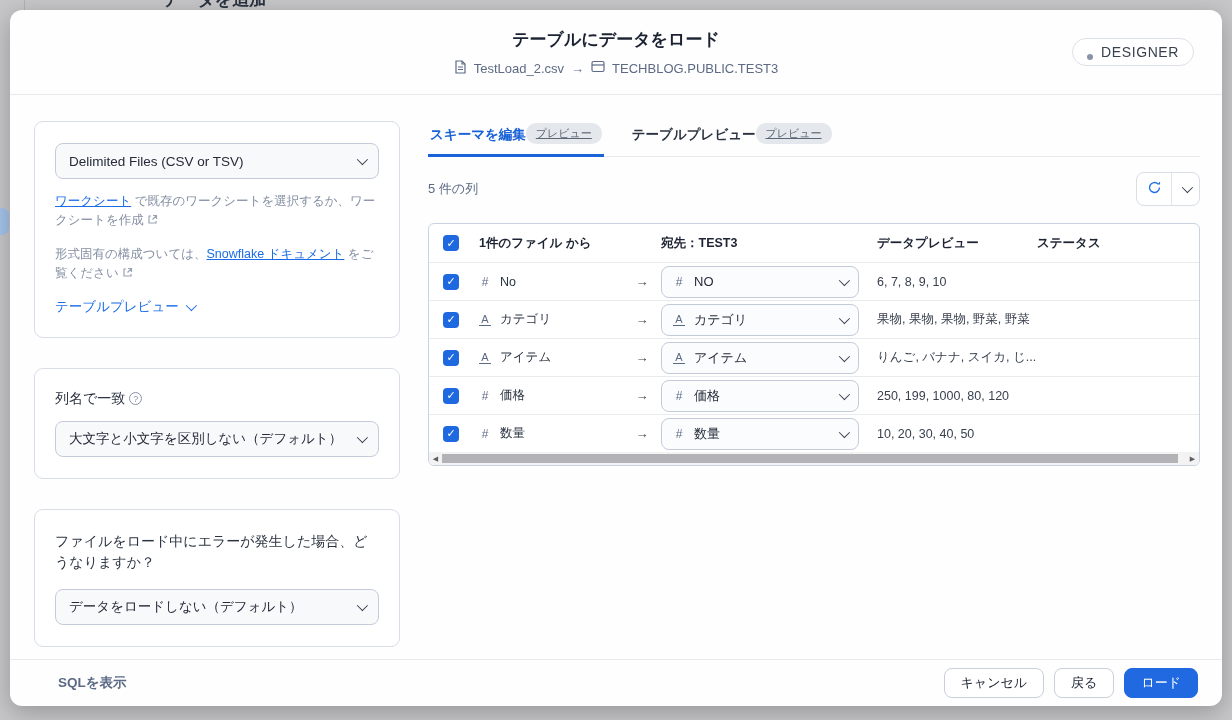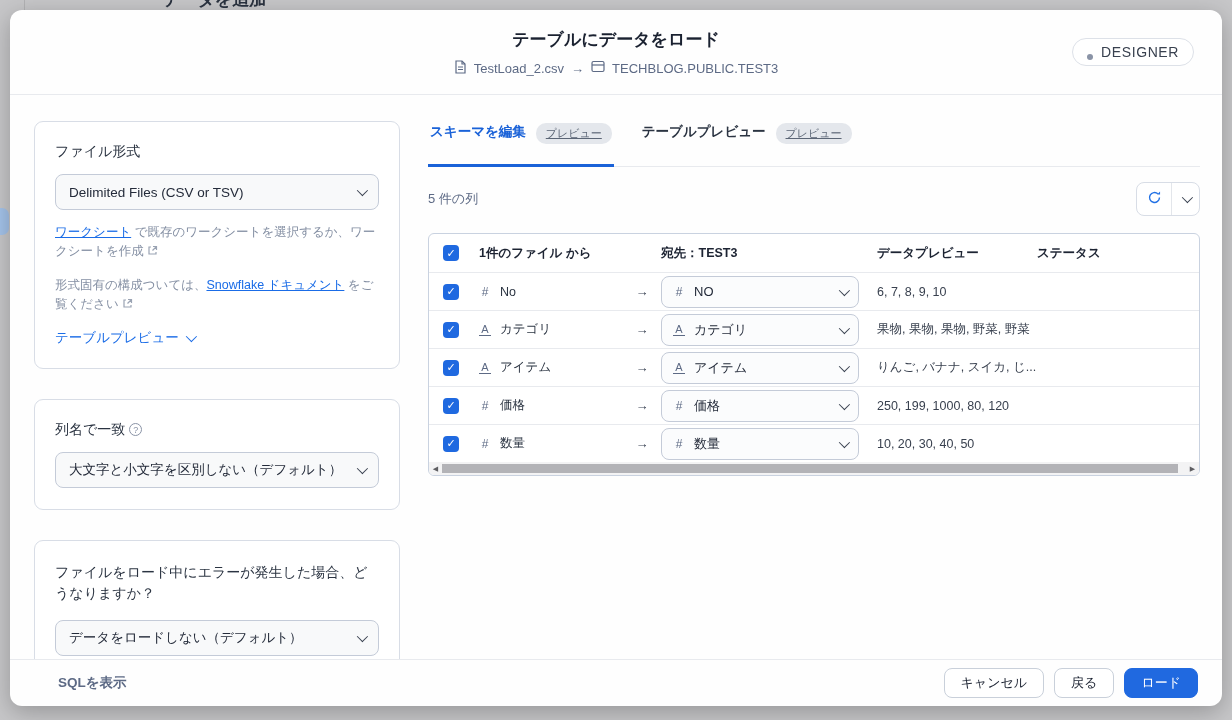--- a/index.html
+++ b/index.html
@@ -44,21 +44,21 @@
   .help-p { margin-top:13px; font-size:12.5px; line-height:1.55; color:#848fa3; }
   .help-p a { color:#1a6ce7; text-decoration:underline; cursor:pointer; }
   .ext-ico { display:inline-block; vertical-align:-1px; }
   .show-options { margin-top:13px; font-size:13.5px; color:#1a6ce7; display:flex; align-items:center; gap:7px; cursor:pointer; }
   .q-ico { width:13px; height:13px; border:1px solid #8a93a6; border-radius:50%; color:#8a93a6;
     font-size:9px; display:inline-flex; align-items:center; justify-content:center; }
 
   
   .right-col { flex:1 1 auto; display:flex; flex-direction:column; }
   .tabbar { display:flex; gap:26px; border-bottom:1px solid #e8eaee; }
-  .tab { display:flex; align-items:flex-start; gap:10px; padding:2px 2px 20px 2px; font-size:13.5px;
+  .tab { display:flex; align-items:flex-end; gap:0; padding:2px 2px 10px 2px; font-size:13.5px;
     font-weight:bold; color:#2b3442; cursor:pointer; border-bottom:3px solid transparent; margin-bottom:-1px; }
   .tab.active { color:#1a62d8; border-bottom-color:#1a62d8; }
   .pill { background:#e4e7ec; color:#5b6575; font-size:11px; font-weight:normal;
     border-radius:10px; padding:3px 10px;text-decoration:underline; }
   .controls-row { margin-top:15px; display:flex; align-items:center; justify-content:space-between; }
   .col-count { font-size:13px; color:#5d6a85; }
   .split-btn { display:flex; border:1px solid #d8dde6; border-radius:8px; background:#fff; height:34px; overflow:hidden; }
   .split-seg { display:flex; align-items:center; justify-content:center; width:34px; cursor:pointer; }
   .split-seg + .split-seg { border-left:1px solid #e3e6eb; width:28px; }
 
@@ -123,21 +123,20 @@
       <span class="role-dot"></span>
       <span>DESIGNER</span>
     </div>
   </div>
 
   <div class="modal-body">
 
     <div class="left-col">
 
       <div class="card">
-        <div class="field-label">ファイル形式</div>
         <div class="select">
           <span>Delimited Files (CSV or TSV)</span>
           <span class="chev"></span>
         </div>
         <div class="help-p"><a>ワークシート</a><span> で既存のワークシートを選択するか、ワークシートを作成 </span><span class="ext-ico"><svg width="11" height="11" viewBox="0 0 11 11">
                 <path d="M4 2H2v7h7V7" fill="none" stroke="#9aa3b3" stroke-width="1.2"></path>
                 <path d="M6 1.5h3.5V5M9.5 1.5L5.5 5.5" fill="none" stroke="#9aa3b3" stroke-width="1.2"></path>
               </svg></span></div>
         <div class="help-p"><span>形式固有の構成ついては、</span><a>Snowflake ドキュメント</a><span> をご覧ください </span><span class="ext-ico"><svg width="11" height="11" viewBox="0 0 11 11">
                 <path d="M4 2H2v7h7V7" fill="none" stroke="#9aa3b3" stroke-width="1.2"></path>

